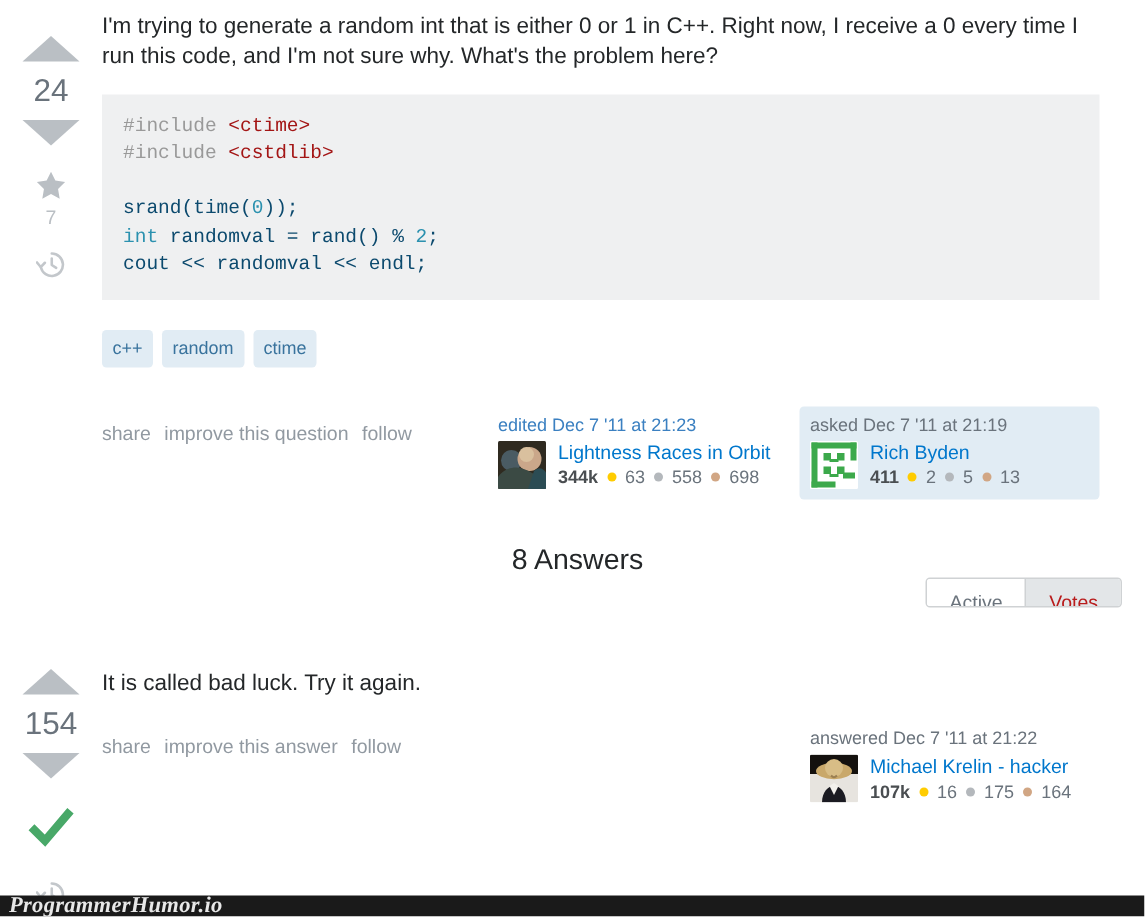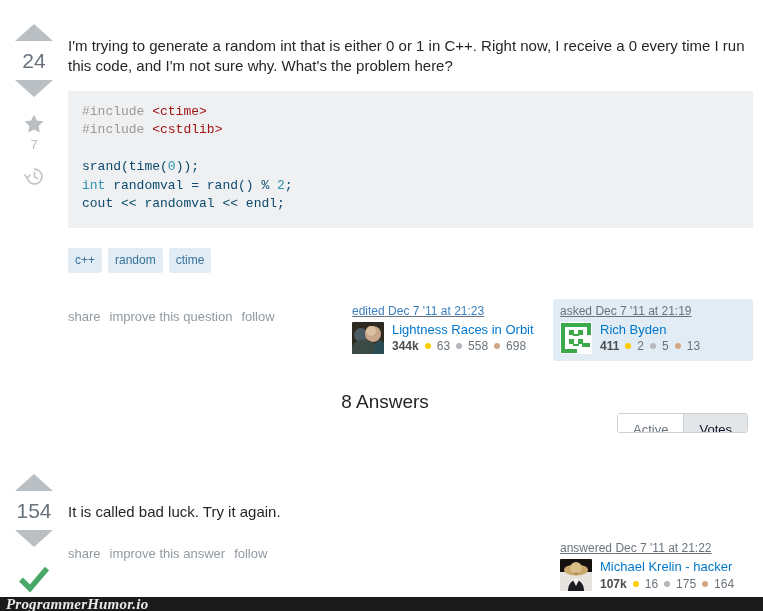--- a/index.html
+++ b/index.html
@@ -23,23 +23,22 @@
   .votecell {
     width: 68px;
     flex: 0 0 68px;
     display: flex;
     flex-direction: column;
     align-items: center;
     padding-top: 24px;
   }
   .postcell {
     flex: 1 1 auto;
-    padding-right: 10px;
+    padding-right: 30px;
     min-width: 0;
-    margin-top: 28px;
   }
 
   
   .arrow-up, .arrow-down {
     width: 0;
     height: 0;
     border-left: 19px solid transparent;
     border-right: 19px solid transparent;
     cursor: pointer;
   }
@@ -138,21 +137,20 @@
   }
   .usercard.highlight {
     background: #e1ecf4;
     border-radius: 3px;
   }
   .uc-action {
     color: #6a737c;
     margin-bottom: 4px;
     white-space: nowrap;
     font-size: 12px;
-    text-decoration: underline;
   }
   .uc-action .act-link { color: #3b80c1; }
   .uc-action .act-plain { color: #6a737c; }
   .uc-main { display: flex; gap: 8px; align-items: flex-start; }
   .avatar {
     width: 32px; height: 32px;
     flex: 0 0 32px;
     border-radius: 1px;
     overflow: hidden;
     position: relative;
@@ -207,21 +205,21 @@
   .sorttab {
     font-size: 13px;
     color: #6a737c;
     padding: 9px 15px 10px 15px;
     border-right: 1px solid #cfd2d4;
     background: #ffffff;
     cursor: pointer;
     line-height: 1;
   }
   .sorttab:last-child { border-right: none; }
-  .sorttab.active { background: #e3e6e8; color: #0f172a; }
+  .sorttab.active { background: #e3e6e8; color: #b91c1c; }
 
   
   .answer { margin-top: 17px; }
   .abody {
     font-size: 15px;
     line-height: 1.30;
     color: #242729;
     padding-top: 9px;
   }
   .answer .postrow { margin-top: 14px; }

